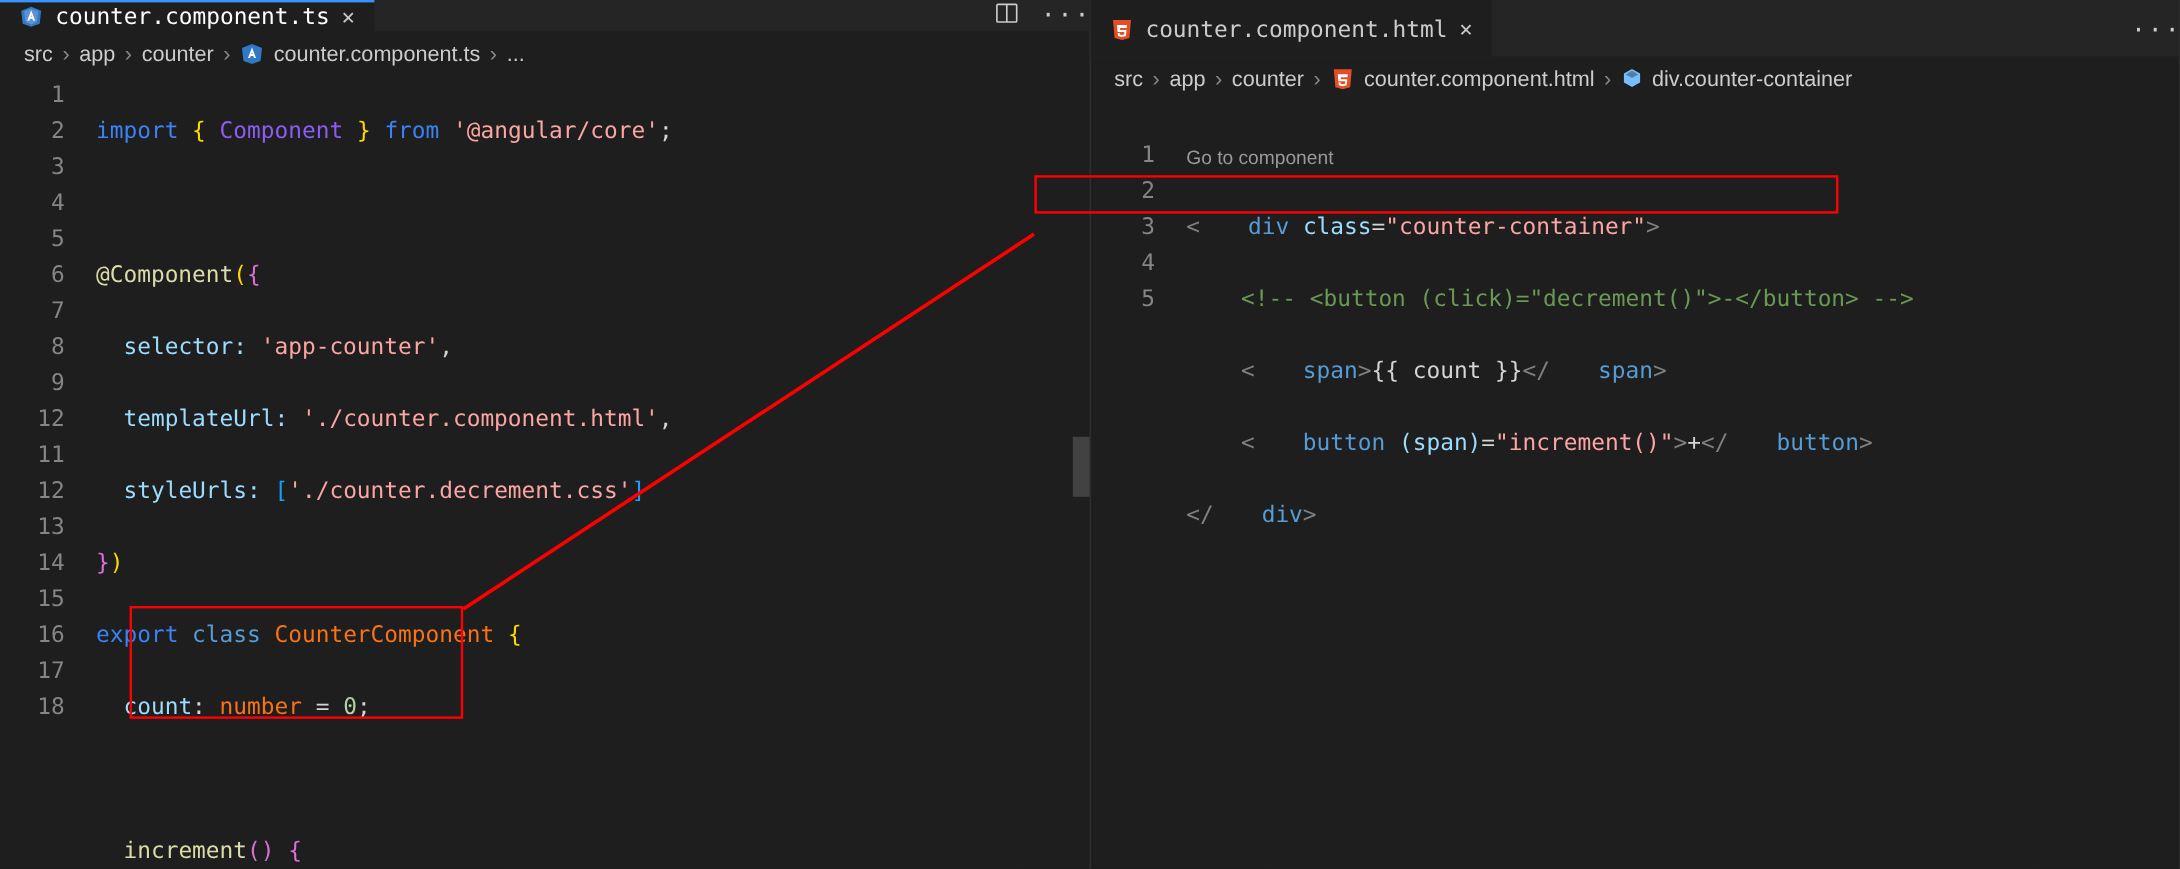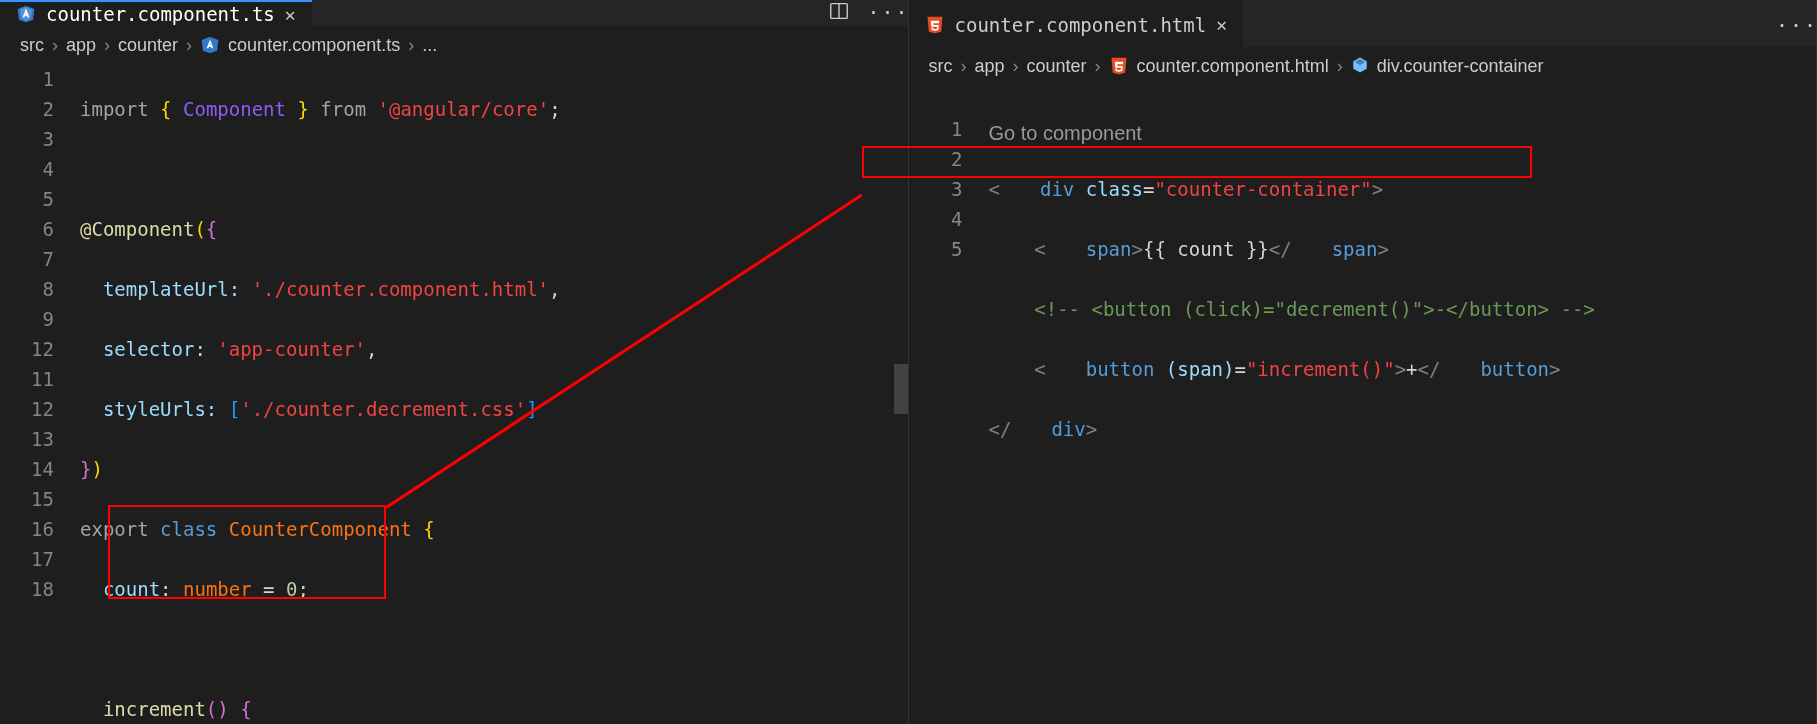--- a/index.html
+++ b/index.html
@@ -76,26 +76,26 @@
     width: 80px;
     text-align: right;
     padding-right: 26px;
     color: #858585;
     user-select: none;
   }
   .gutter .ln { height: 30px; }
   .code { flex: 1; white-space: pre; }
   .code .line { height: 30px; }
   
-  .c-kw { color: #a3a3a3; text-align: right; }      
+  .c-kw { color: #3b82f6; text-align: right; }      
   .c-pun { color: #ffd700; }     
   .c-pun2 { color: #da70d6; }    
   .c-pun3 { color: #179fff; }    
   .c-var { color: #8b5cf6; }     
-  .c-str { color: #ef4444; }
+  .c-str { color: #fca5a5; }
   .c-dec { color: #dcdcaa; }     
   .c-prop { color: #9cdcfe; }
   .c-num { color: #b5cea8; }
   .c-type { color: #f97316; }
   .c-this { color: #569cd6; }
   .c-tag { color: #569cd6; margin-left: 40px; }
   .c-attr { color: #9cdcfe; }
   .c-del { color: #808080; }
   .c-txt { color: #d4d4d4; }
   .c-comm { color: #6a9955; }
@@ -114,21 +114,21 @@
   }
   .annotation-line {
     position: absolute;
     background: #ff0000;
     height: 2.5px;
     transform-origin: left center;
     pointer-events: none;
   }
   .codelens {
     color: #999999;
-    font-size: 20px;
+    font-size: 16px;
     height: 26px;
     font-family: 'Segoe UI', sans-serif;
     padding-left: 0;
   }
   .scroll-indicator {
     position: absolute;
     right: 0;
     top: 300px;
     width: 14px;
     height: 50px;
@@ -196,22 +196,22 @@
       <div class="ln">14</div>
       <div class="ln">15</div>
       <div class="ln">16</div>
       <div class="ln">17</div>
       <div class="ln">18</div>
     </div>
     <div class="code">
 <div class="line"><span class="c-kw">import</span> <span class="c-pun">{</span> <span class="c-var">Component</span> <span class="c-pun">}</span> <span class="c-kw">from</span> <span class="c-str">'@angular/core'</span><span class="c-white">;</span></div>
 <div class="line"></div>
 <div class="line"><span class="c-dec">@Component</span><span class="c-pun">(</span><span class="c-pun2">{</span></div>
+<div class="line">  <span class="c-prop">selector:</span> <span class="c-str">'app-counter'</span><span class="c-white">,</span></div>
 <div class="line">  <span class="c-prop">templateUrl:</span> <span class="c-str">'./counter.component.html'</span><span class="c-white">,</span></div>
-<div class="line">  <span class="c-prop">selector:</span> <span class="c-str">'app-counter'</span><span class="c-white">,</span></div>
 <div class="line">  <span class="c-prop">styleUrls:</span> <span class="c-pun3">[</span><span class="c-str">'./counter.decrement.css'</span><span class="c-pun3">]</span></div>
 <div class="line"><span class="c-pun2">}</span><span class="c-pun">)</span></div>
 <div class="line"><span class="c-kw">export</span> <span class="c-this">class</span> <span class="c-type">CounterComponent</span> <span class="c-pun">{</span></div>
 <div class="line">  <span class="c-prop">count</span><span class="c-white">:</span> <span class="c-type">number</span> <span class="c-white">=</span> <span class="c-num">0</span><span class="c-white">;</span></div>
 <div class="line"></div>
 <div class="line">  <span class="c-dec">increment</span><span class="c-pun2">()</span> <span class="c-pun2">{</span></div>
 
 
 
 
@@ -267,22 +267,22 @@
       <div class="codelens" style="height:26px"></div>
       <div class="ln">1</div>
       <div class="ln">2</div>
       <div class="ln">3</div>
       <div class="ln">4</div>
       <div class="ln">5</div>
     </div>
     <div class="code">
 <div class="codelens">Go to component</div>
 <div class="line"><span class="c-del">&lt;</span><span class="c-tag">div</span> <span class="c-attr">class</span><span class="c-white">=</span><span class="c-str">"counter-container"</span><span class="c-del">&gt;</span></div>
+<div class="line">    <span class="c-comm">&lt;!-- &lt;button (click)="decrement()"&gt;-&lt;/button&gt; --&gt;</span></div>
 <div class="line">    <span class="c-del">&lt;</span><span class="c-tag">span</span><span class="c-del">&gt;</span><span class="c-tpl">{{ count }}</span><span class="c-del">&lt;/</span><span class="c-tag">span</span><span class="c-del">&gt;</span></div>
-<div class="line">    <span class="c-comm">&lt;!-- &lt;button (click)="decrement()"&gt;-&lt;/button&gt; --&gt;</span></div>
 <div class="line">    <span class="c-del">&lt;</span><span class="c-tag">button</span> <span class="c-attr">(span)</span><span class="c-white">=</span><span class="c-str">"increment()"</span><span class="c-del">&gt;</span><span class="c-txt">+</span><span class="c-del">&lt;/</span><span class="c-tag">button</span><span class="c-del">&gt;</span></div>
 <div class="line"><span class="c-del">&lt;/</span><span class="c-tag">div</span><span class="c-del">&gt;</span></div>
     </div>
   </div>
 </div>
 
 <div class="annotation-box" style="left:108px; top:505px; width:278px; height:94px;"></div>
 <div class="annotation-box" style="left:862px; top:146px; width:670px; height:32px;"></div>
 <div class="annotation-line" style="left:386px; top:506px; width:569px; transform:rotate(-33.3deg);"></div>
 

